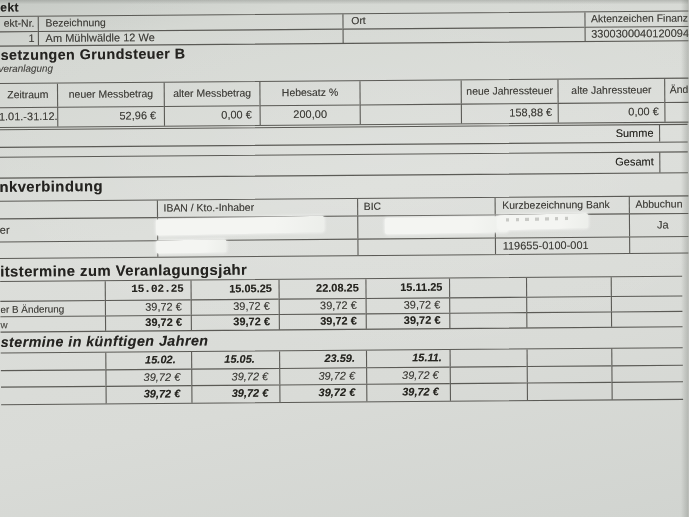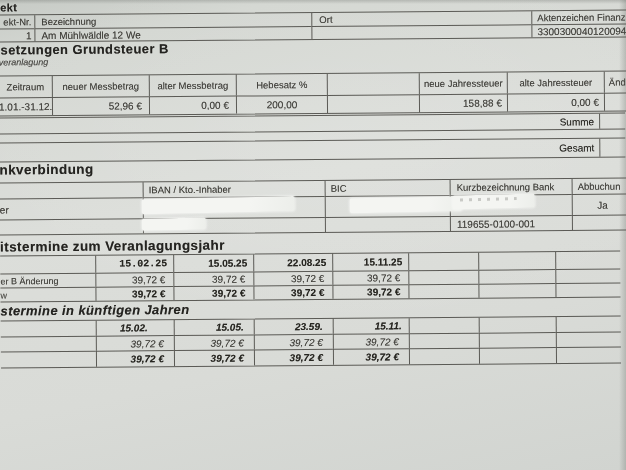--- a/index.html
+++ b/index.html
@@ -157,22 +157,22 @@
       <div class="c bl bt rt b v" style="padding-right:8px;">39,72 €</div>
       <div class="c bl bt"></div>
       <div class="c bl bt"></div>
       <div class="c bl bt"></div>
     </div>
 
     <div class="h1 ital" style="left:0; top:301px;">stermine in künftigen Jahren</div>
 
     <div class="tbl t5">
       <div class="c"></div>
-      <div class="c bl rt b v" style="padding-right:26px;">15.02.</div>
-      <div class="c bl rt b v" style="padding-right:10px;">15.05.</div>
+      <div class="c bl rt b v" style="padding-right:14px;">15.02.</div>
+      <div class="c bl rt b v" style="padding-right:22px;">15.05.</div>
       <div class="c bl rt b v" style="padding-right:10px;">23.59.</div>
       <div class="c bl rt b v" style="padding-right:7px;">15.11.</div>
       <div class="c bl"></div>
       <div class="c bl"></div>
       <div class="c bl"></div>
 
       <div class="c bt"></div>
       <div class="c bl bt rt v" style="padding-right:10px;">39,72 €</div>
       <div class="c bl bt rt v" style="padding-right:10px;">39,72 €</div>
       <div class="c bl bt rt v" style="padding-right:10px;">39,72 €</div>

